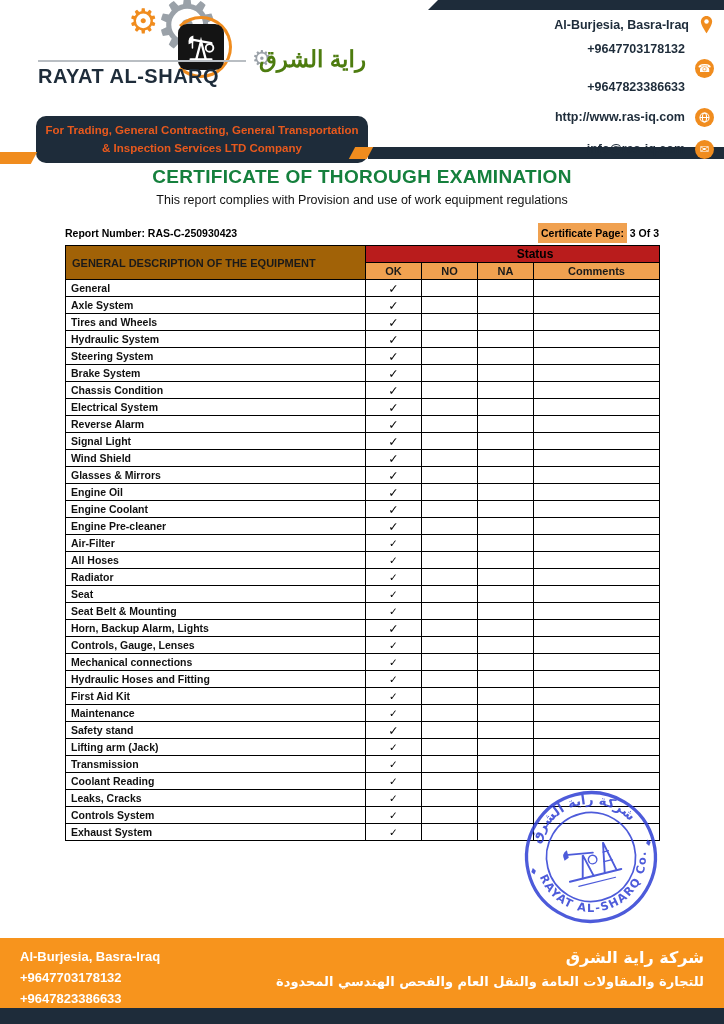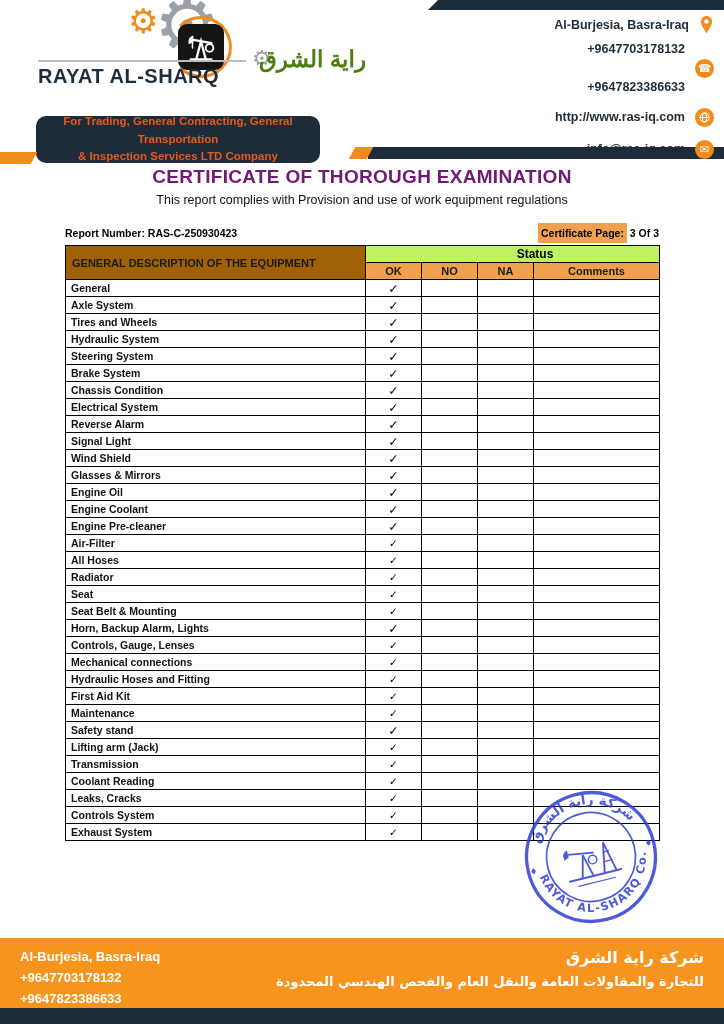--- a/index.html
+++ b/index.html
@@ -18,21 +18,21 @@
   .logo-ring { position:absolute; left:134px; top:8px; width:62px; height:62px; border:3px solid #f08c1e;
                border-radius:50%; border-left-color:transparent; }
   .logo-square { position:absolute; left:142px; top:16px; width:46px; height:46px; background:#141414;
                  border-radius:9px; display:flex; align-items:center; justify-content:center; }
   .name-rule { position:absolute; left:2px; top:52px; width:208px; height:2px; background:#b9bec3; }
   .latin-name { position:absolute; left:2px; top:57px; font-size:20px; font-weight:bold; color:#1e2c3a;
                 letter-spacing:0.5px; white-space:nowrap; }
   .arabic-name { position:absolute; right:0; top:38px; font-size:23px; font-weight:bold; color:#4d7c0f;
                  font-family:Liberation Sans, sans-serif; white-space:nowrap; }
 
-  .tagline { position:absolute; left:36px; top:116px; width:284px; height:47px; background:#1e2c3a;
+  .tagline { position:absolute; left:36px; top:116px; width:332px; height:47px; background:#1e2c3a;
              border-radius:10px; color:#e8591d; font-weight:bold; font-size:11.5px; text-align:center;
              display:flex; flex-direction:column; justify-content:center; line-height:1.55; }
 
   .orange-wedge { position:absolute; top:152px; left:-8px; width:42px; height:12px; background:#f08c1e;
                   transform:skewX(-28deg); }
   .header-bar { position:absolute; top:147px; left:368px; right:0; height:12px; background:#1e2c3a; }
   .header-bar::before { content:''; position:absolute; left:-16px; top:0; width:18px; height:12px;
                         background:#f08c1e; transform:skewX(-28deg); }
 
   
@@ -45,35 +45,35 @@
   .contact-row.site  { margin-top:10px; }
   .contact-row.mail  { margin-top:14px;text-align:center; }
   .contact-text { font-size:12.5px; font-weight:bold; color:#1e2c3a; white-space:nowrap; }
   .icon-circle { width:19px; height:19px; min-width:19px; border-radius:50%; background:#f08c1e; color:#fff;
                  display:flex; align-items:center; justify-content:center; font-size:11px;
                  font-family:"DejaVu Sans",sans-serif; }
   .icon-pin { display:flex; align-items:center; }
 
   
   .doc-title { position:absolute; top:166px; left:0; right:0; text-align:center; font-size:19px;
-               font-weight:bold; color:#701a75; letter-spacing:0.3px; }
+               font-weight:bold; color:#15803d; letter-spacing:0.3px; }
   .doc-subtitle { position:absolute; top:193px; left:0; right:0; text-align:center; font-size:12.5px; color:#111; }
 
   
   .report-row { position:absolute; top:227px; left:65px; width:594px; display:flex;
                 justify-content:space-between; font-size:10.5px; font-weight:bold; color:#000; }
   .hl { background:#f0a150; padding:4px 3px; }
 
   
   .equip-table { position:absolute; top:245px; left:65px; width:594px; border-collapse:collapse;
                  table-layout:fixed; }
   .equip-table th, .equip-table td { border:1px solid #000; }
   .desc-header { background:#a16207; font-size:11px; font-weight:bold; text-align:left; padding:0 6px;
                  color:#1a1a1a; }
-  .status-header { background:#bef264; font-size:12px; font-weight:bold; text-align:center; height:17px;padding-left:46px; }
+  .status-header { background:#b91c1c; font-size:12px; font-weight:bold; text-align:center; height:17px;padding-left:46px; }
   .col-header { background:#f0a150; font-size:11px; font-weight:bold; text-align:center; height:17px;
                 color:#1a1a1a; }
   .equip-table td { height:17px; font-size:10.5px; padding:0 5px; }
   .desc-cell { font-weight:bold; color:#111; }
   .status-cell { text-align:center; }
   .check { font-family:"DejaVu Sans",sans-serif; font-size:11px; color:#000; }
   tr.bold-row .check { font-weight:bold; font-size:12.5px; }
 
   
   .stamp { position:absolute; left:520px; top:786px; width:142px; height:142px; opacity:0.85;

